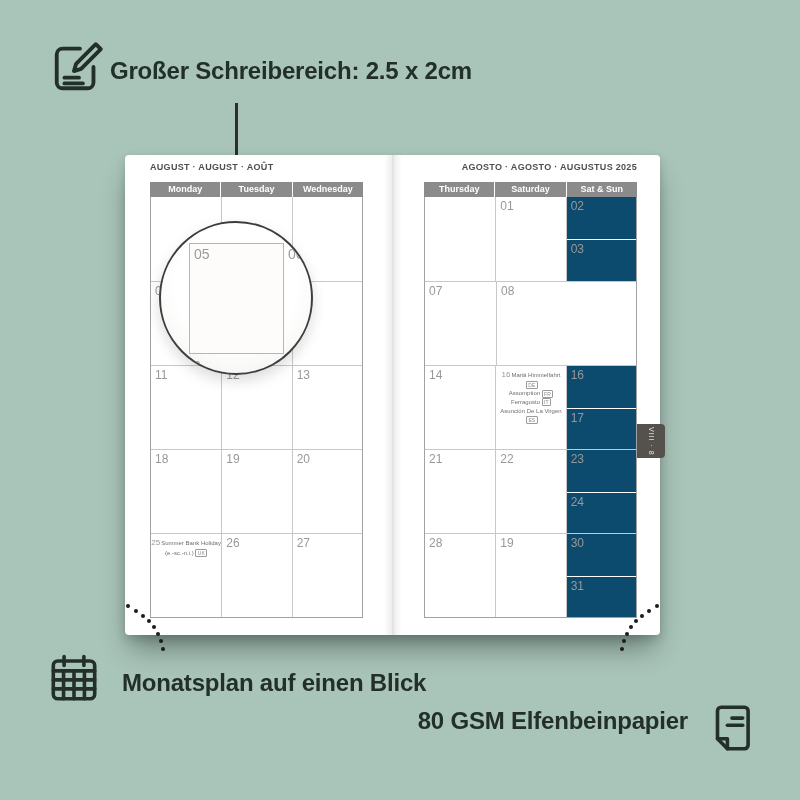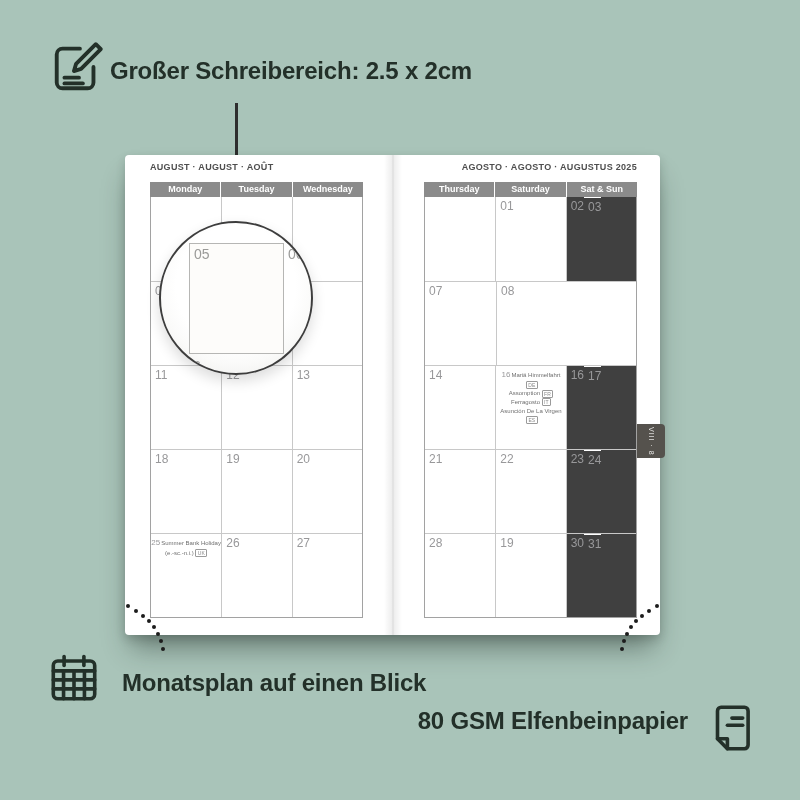--- a/index.html
+++ b/index.html
@@ -26,21 +26,21 @@
   .cal{position:absolute;width:213px}
   .cal-head{display:flex;height:15px;background:#8b8b8b}
   .cal-hcell{flex:1;color:#fff;font-size:9px;font-weight:bold;text-align:center;line-height:15px;overflow:hidden}
   .cal-hcell + .cal-hcell{border-left:1.5px solid #fff}
   .cal-body{border:1px solid #a2a2a2;border-top:none;background:#fff}
   .cal-row{display:flex;height:84px;box-sizing:border-box}
   .cal-row + .cal-row{border-top:1px solid #c8c8c8}
   .cal-cell{width:71px;box-sizing:border-box;position:relative;overflow:hidden}
   .cal-cell + .cal-cell{border-left:1px solid #c8c8c8}
   .dnum{font-size:12px;color:#98989a;padding:3px 0 0 4px;display:block;line-height:1}
-  .weekend{background:#404040;display:flex;flex-direction:row}
+  .weekend{background:#0c4a6e;display:flex;flex-direction:column}
   .wk-half{height:42px;box-sizing:border-box}
   .wk-half + .wk-half{border-top:1.5px solid #fff}
 
   
   .holiday{padding-top:3px;text-align:center;font-size:6px;color:#6f6f6f;line-height:1.45}
   .holiday .hnum{font-size:8px;color:#98989a;margin-right:1px}
   .code{display:inline-block;border:.5px solid #9a9a9a;border-radius:1px;font-size:5px;line-height:1.2;
         padding:0 1.5px;margin-left:1.5px;color:#8a8a8a;vertical-align:middle;background:#fff}
 
   

